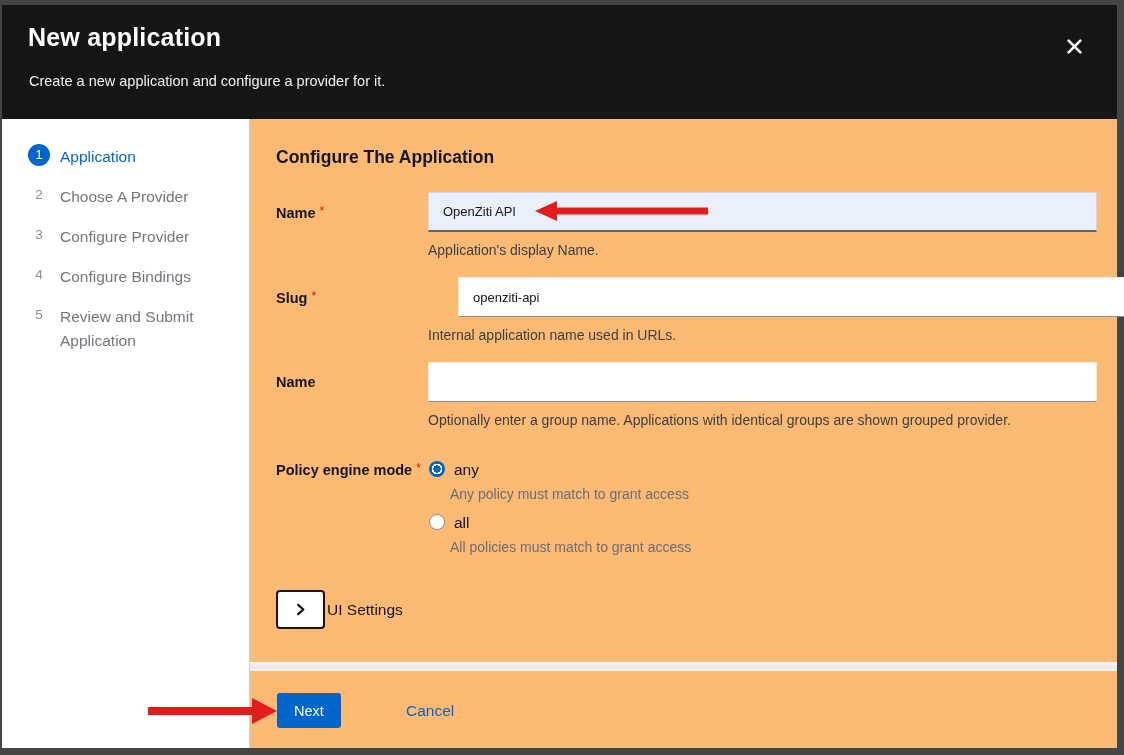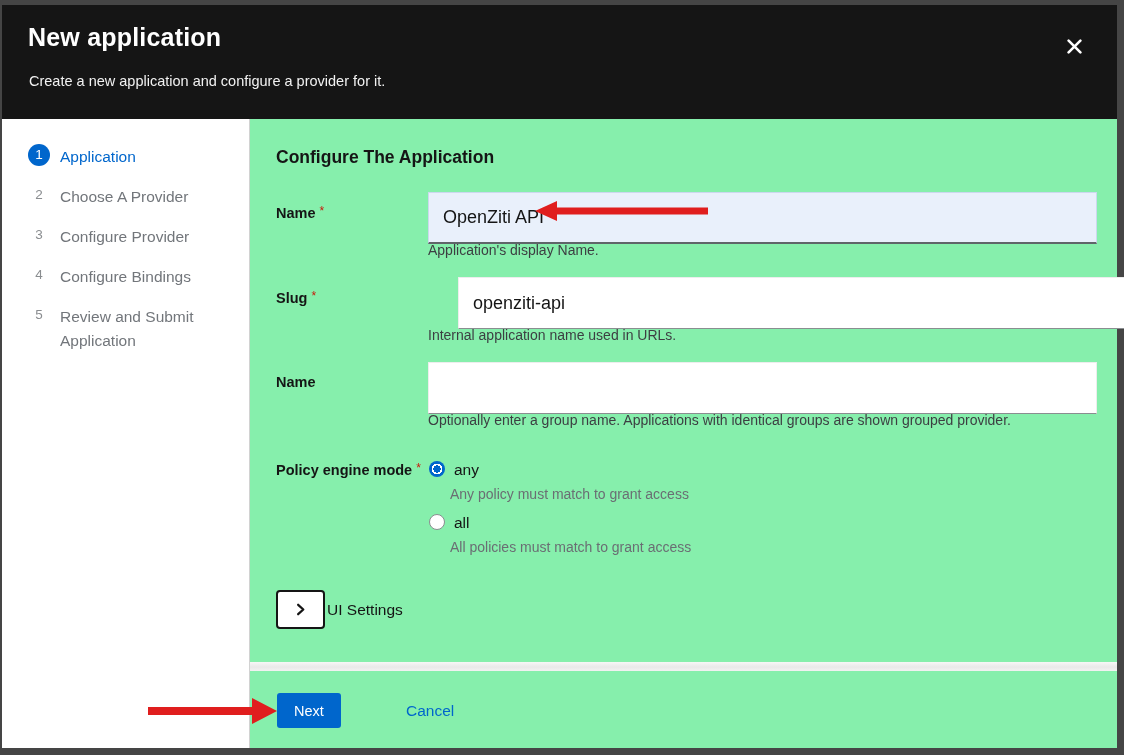--- a/index.html
+++ b/index.html
@@ -1,18 +1,18 @@
 <!DOCTYPE html>
 <html style="--primary: #0066cc; --header-bg: #151515; --arrow-red: #e01e1e; --required-red: #c9190b; --name-input-bg: #e9f0fb;"><head>
 <meta charset="utf-8">
 <style>
   * { margin:0; padding:0; box-sizing:border-box; }
   html,body { width:1124px; height:755px; font-family:"Liberation Sans","DejaVu Sans",sans-serif; }
   .backdrop { position:relative; width:1124px; height:755px; background:#454545; overflow:hidden; }
-  .modal { position:absolute; left:2px; top:5px; width:1115px; height:743px; background:#86efac; }
+  .modal { position:absolute; left:2px; top:5px; width:1115px; height:743px; background:#fdba74; }
 
   
   .modal-header { position:absolute; left:0; top:0; width:1115px; height:114px; background:var(--header-bg,#151515); }
   .modal-title { position:absolute; left:26px; top:18px; color:#ffffff; font-size:25px; font-weight:600; letter-spacing:.2px; }
   .modal-subtitle { position:absolute; left:27px; top:68px; color:#f2f2f2; font-size:14.5px; font-weight:400; }
   .close-btn { position:absolute; left:1056px; top:26px; width:32px; height:30px; background:none; border:none; cursor:pointer; }
   .close-btn svg { display:block; margin:auto; }
 
   
   .sidebar { position:absolute; left:0; top:114px; width:248px; height:629px; background:#ffffff; border-right:1px solid #d2d2d2; }
@@ -21,21 +21,21 @@
   .step.active .step-num { background:var(--primary,#0066cc); color:#fff; border-radius:50%; font-weight:400; }
   .step-label { position:absolute; left:58px; top:1px; width:160px; font-size:15.5px; line-height:24px; color:#72767b; }
   .step.active .step-label { color:var(--primary,#0066cc); }
 
   
   .step-heading { position:absolute; left:274px; top:142px; font-size:17.5px; font-weight:600; color:#151515; }
 
   .f-label { position:absolute; left:274px; font-size:14.5px; font-weight:700; color:#151515; }
   .req { color:var(--required-red,#c9190b); font-size:12px; vertical-align:3px; margin-left:4px; font-weight:400; }
 
-  .input { position:absolute; left:426px; width:669px; height:52px; font-family:inherit; font-size:18px; color:#151515; padding:0 14px; background:#fff; border:1px solid #ededed; border-bottom:1px solid #8a8d90; outline:none; }
+  .input { position:absolute; left:426px; width:669px; height:40px; font-family:inherit; font-size:13px; color:#151515; padding:0 14px; background:#fff; border:1px solid #ededed; border-bottom:1px solid #8a8d90; outline:none; }
   .input.focused { background:var(--name-input-bg,#e9f0fb); border:1px solid #ccd8ee; border-bottom:2px solid #5f6569; }
   .helper { position:absolute; left:426px; font-size:14px; color:#3c3f42; }
 
   
   .radio-opt { position:absolute; left:426px; height:22px; cursor:pointer; }
   .radio { position:absolute; left:1px; top:2px; width:16px; height:16px; border-radius:50%; background:#fff; border:1px solid #8a8d90; }
   .radio.checked { border:none; background:radial-gradient(circle, var(--primary,#0066cc) 0, var(--primary,#0066cc) 3.6px, #fff 3.7px, #fff 5.2px, var(--primary,#0066cc) 5.3px, var(--primary,#0066cc) 8px); }
   .radio-label { position:absolute; left:26px; top:0; font-size:15.5px; color:#151515; line-height:21px; }
   .radio-desc { position:absolute; left:448px; font-size:14px; color:#6a6e73; }
 

